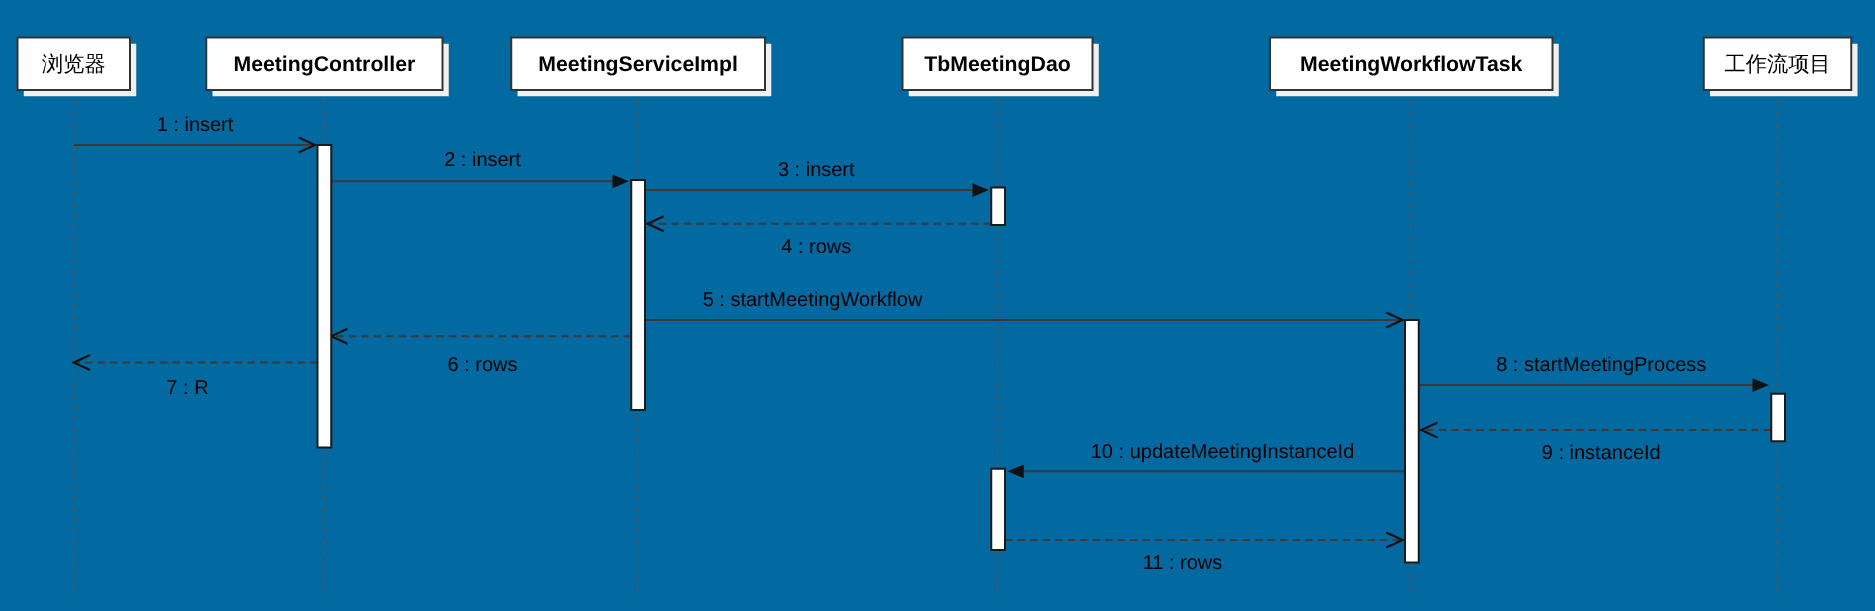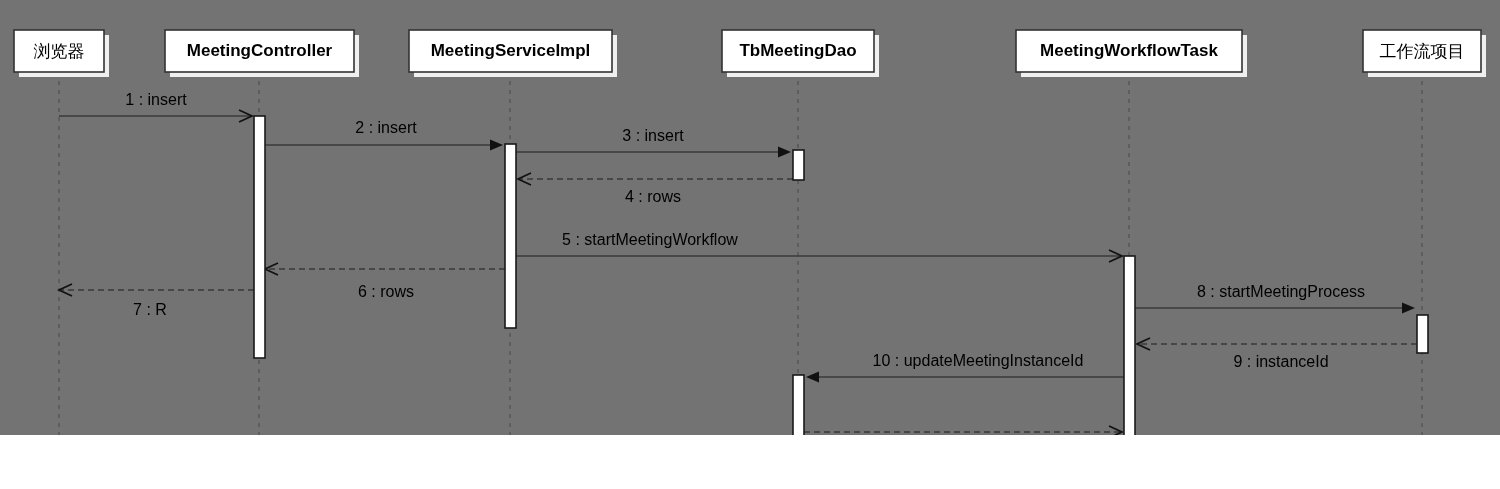--- a/index.html
+++ b/index.html
@@ -7,22 +7,22 @@
     margin: 0;
     padding: 0;
     background: #ffffff;
   }
   body {
     font-family: "Liberation Sans", "DejaVu Sans", sans-serif;
   }
   #diagram-root {
     position: relative;
     width: 1500px;
-    height: 435px;
-    background: #737373;
+    height: 489px;
+    background: #0369a1;
     overflow: hidden;
   }
   #diagram-svg {
     position: absolute;
     left: 0;
     top: 0;
     width: 1500px;
     height: 489px;
     display: block;
   }

